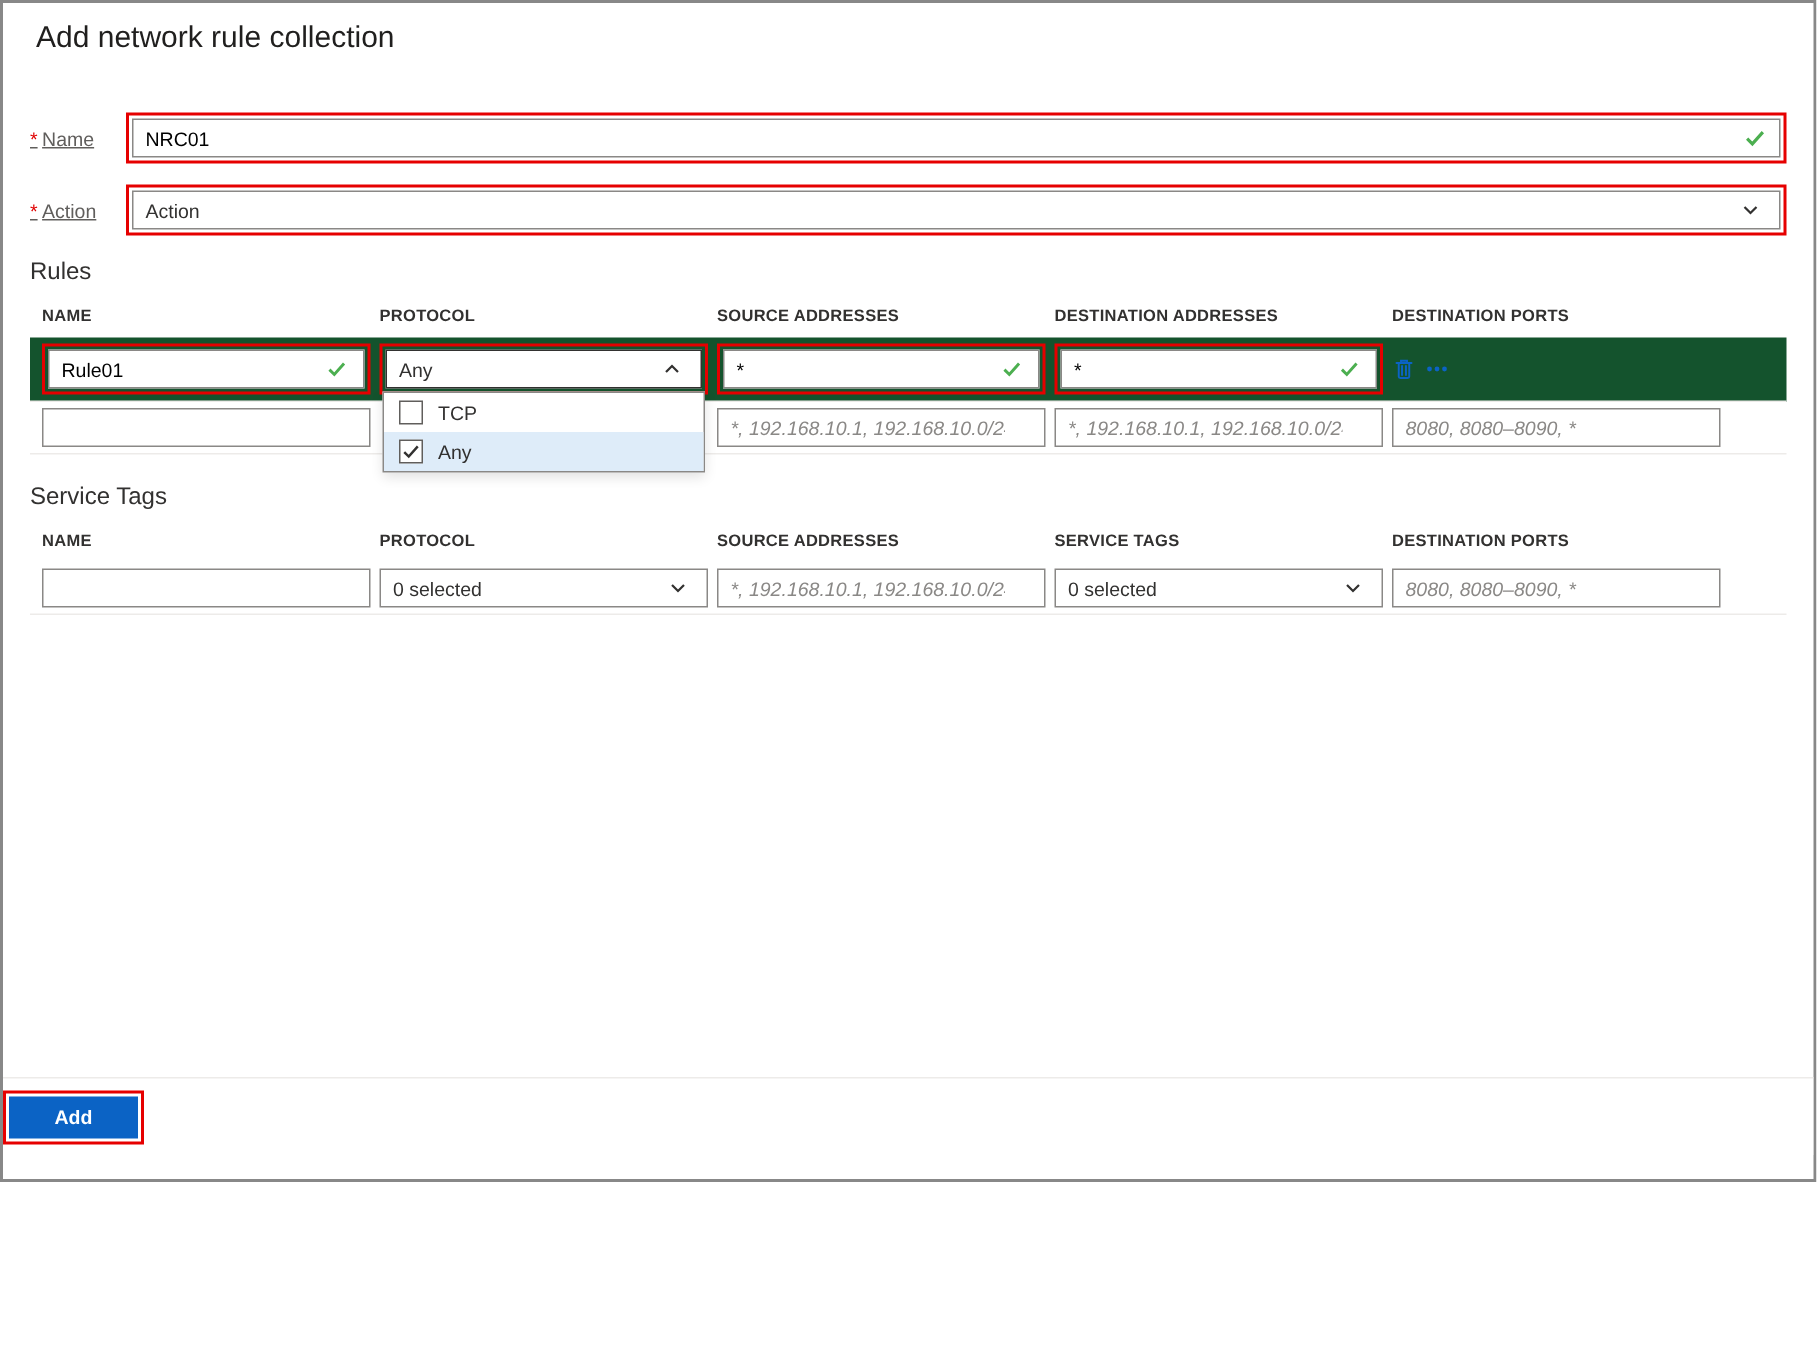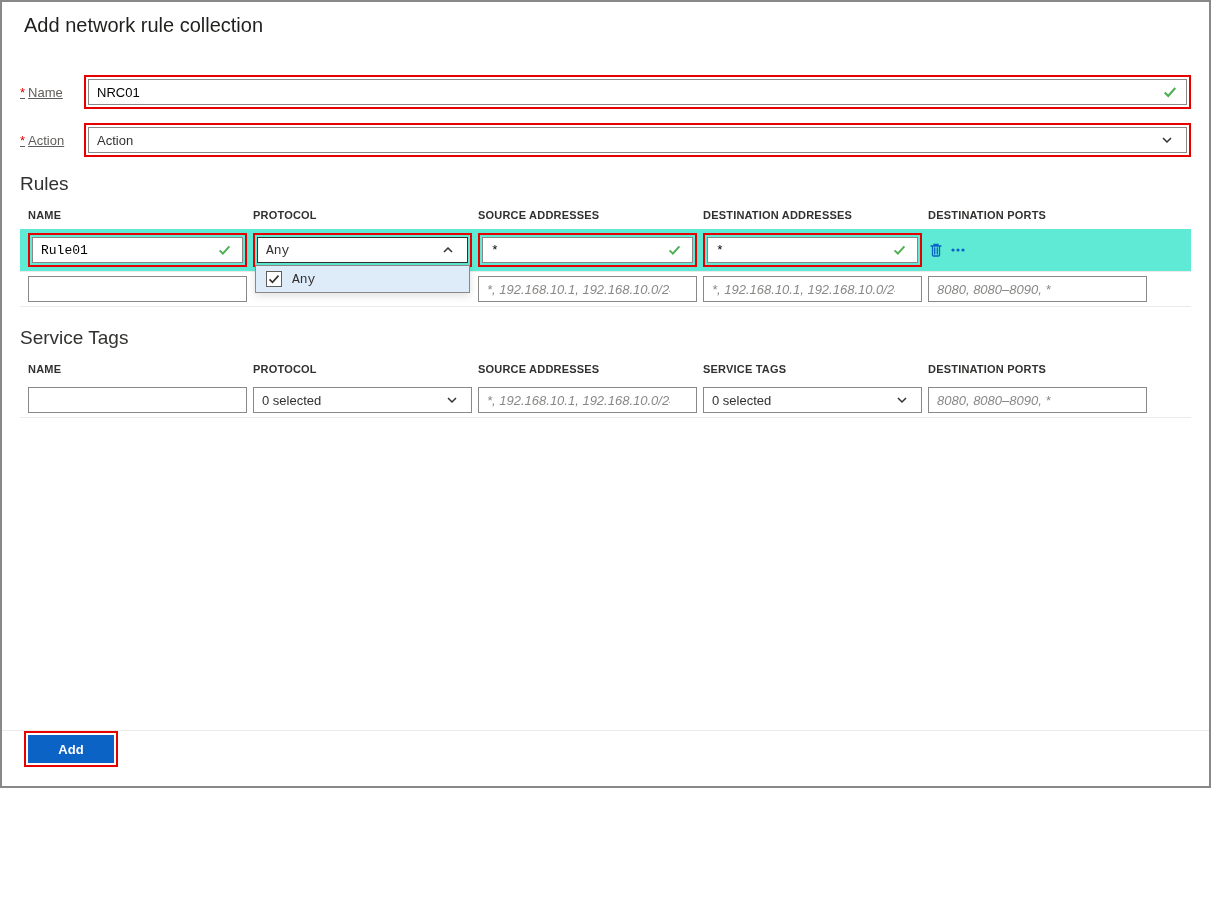--- a/index.html
+++ b/index.html
@@ -70,21 +70,21 @@
     position: absolute;
     right: 10px;
     top: 50%;
     transform: translateY(-50%);
     pointer-events: none;
   }
   .check-right-inner { right: 12px; }
 
   
   .section-h {
-    font-size: 19px;
+    font-size: 16px;
     font-weight: 400;
     margin-top: 16px;
     margin-bottom: 4px;
   }
 
   
   .tbl {
     width: 100%;
     margin-top: 4px;
   }
@@ -101,22 +101,21 @@
     font-size: 11px;
     font-weight: 700;
     color: #323130;
     letter-spacing: 0.2px;
   }
   .tbl-row {
     padding: 4px 8px;
     border-bottom: 1px solid #edebe9;
   }
   .tbl-row.active {
-    background: #5eead4;
-    font-family: Liberation Mono, monospace;
+    background: #14532d;
   }
   .cell { position: relative; padding-right: 6px; }
   .cell .input, .cell .select { height: 26px; }
   .cell-redbox { border: 2.5px solid #e60000; padding: 2px; position: relative; }
 
   .row-actions { display: flex; align-items: center; gap: 6px; justify-content: flex-start; }
 
   
   .proto-wrap { position: relative; }
   .proto-panel {
@@ -144,26 +143,25 @@
     display: inline-flex; align-items: center; justify-content: center;
     background: #fff;
   }
 
   
   .input::placeholder { color: #8a8886; font-style: italic; }
 
   
   .footer {
     position: absolute;
-    left: 0; right: 0; bottom: 4px;
+    left: 0; right: 0; bottom: 16px;
     height: 52px;
     border-top: 1px solid #edebe9;
     display: flex;
-    align-items: flex-start;
-    padding-left: 22px;
+    align-items: center;
     background: #fff;
   }
   .add-btn-wrap { border: 2.5px solid #e60000; padding: 2px; }
   .add-btn {
     background: #0b63c5;
     color: #fff;
     border: none;
     font: inherit;
     font-weight: 600;
     height: 28px;
@@ -255,20 +253,24 @@
               </div>
               <span class="select-chevron">
                 <svg width="12" height="12" viewBox="0 0 12 12">
                     <path d="M2 8 L6 4 L10 8" stroke="#323130" stroke-width="1.5" fill="none"></path>
                   </svg>
               </span>
             </div>
           </div>
 
           <div class="proto-panel">
+            <div class="proto-item">
+              <span class="chk"></span>
+              <span>TCP</span>
+            </div>
             <div class="proto-item sel">
               <span class="chk">
                 <svg width="12" height="12" viewBox="0 0 16 16">
                     <path d="M2 8.5 L6 12.5 L14 3.5" stroke="#323130" stroke-width="2.2" fill="none"></path>
                   </svg>
               </span>
               <span>Any</span>
             </div>
           </div>
         </div>

